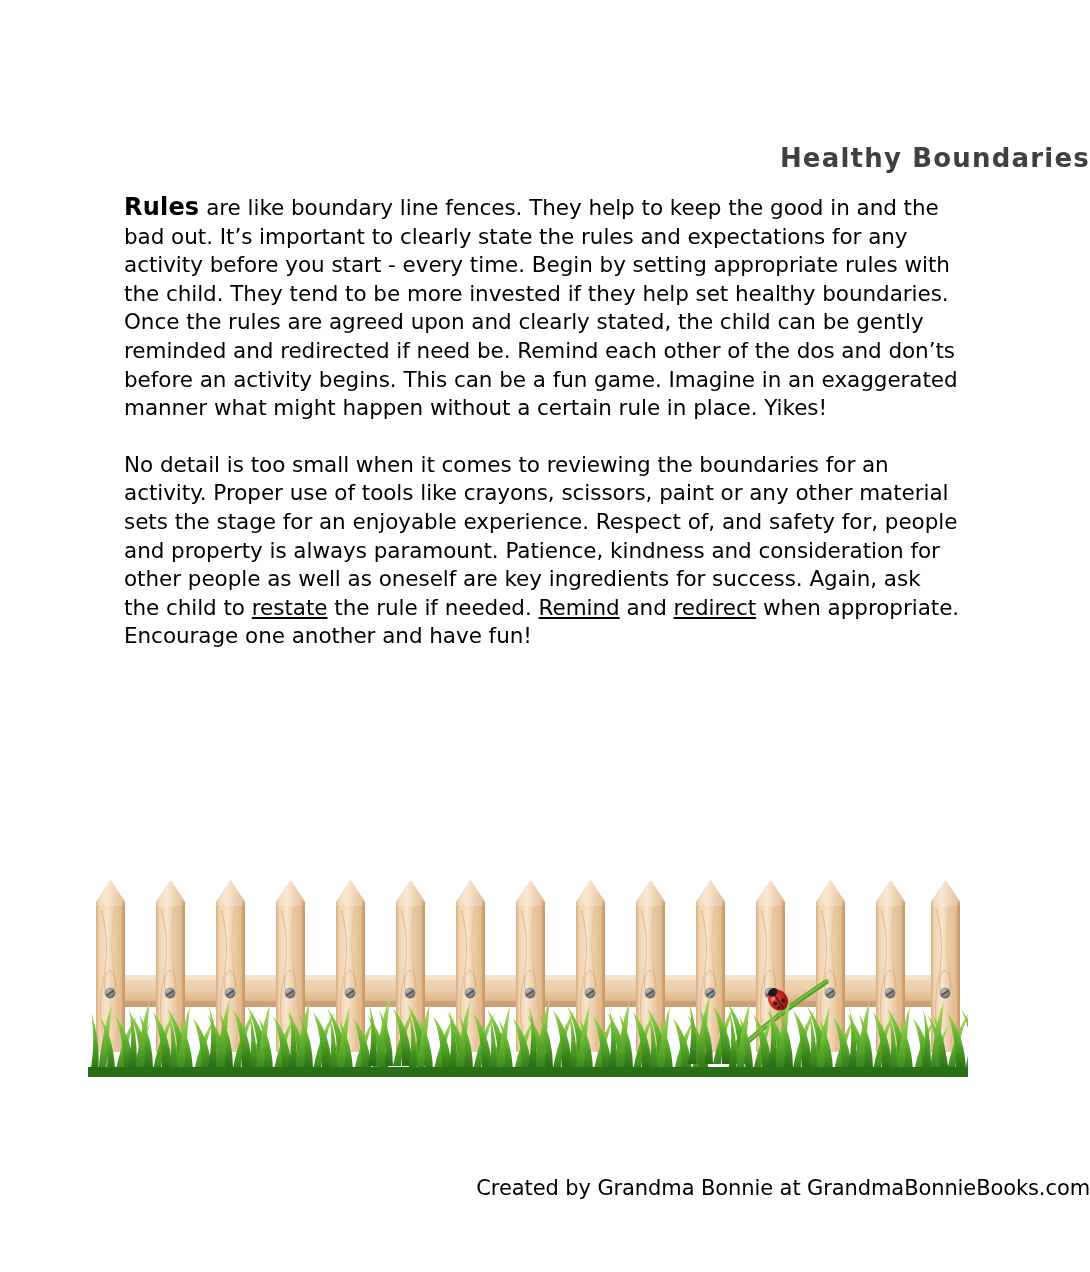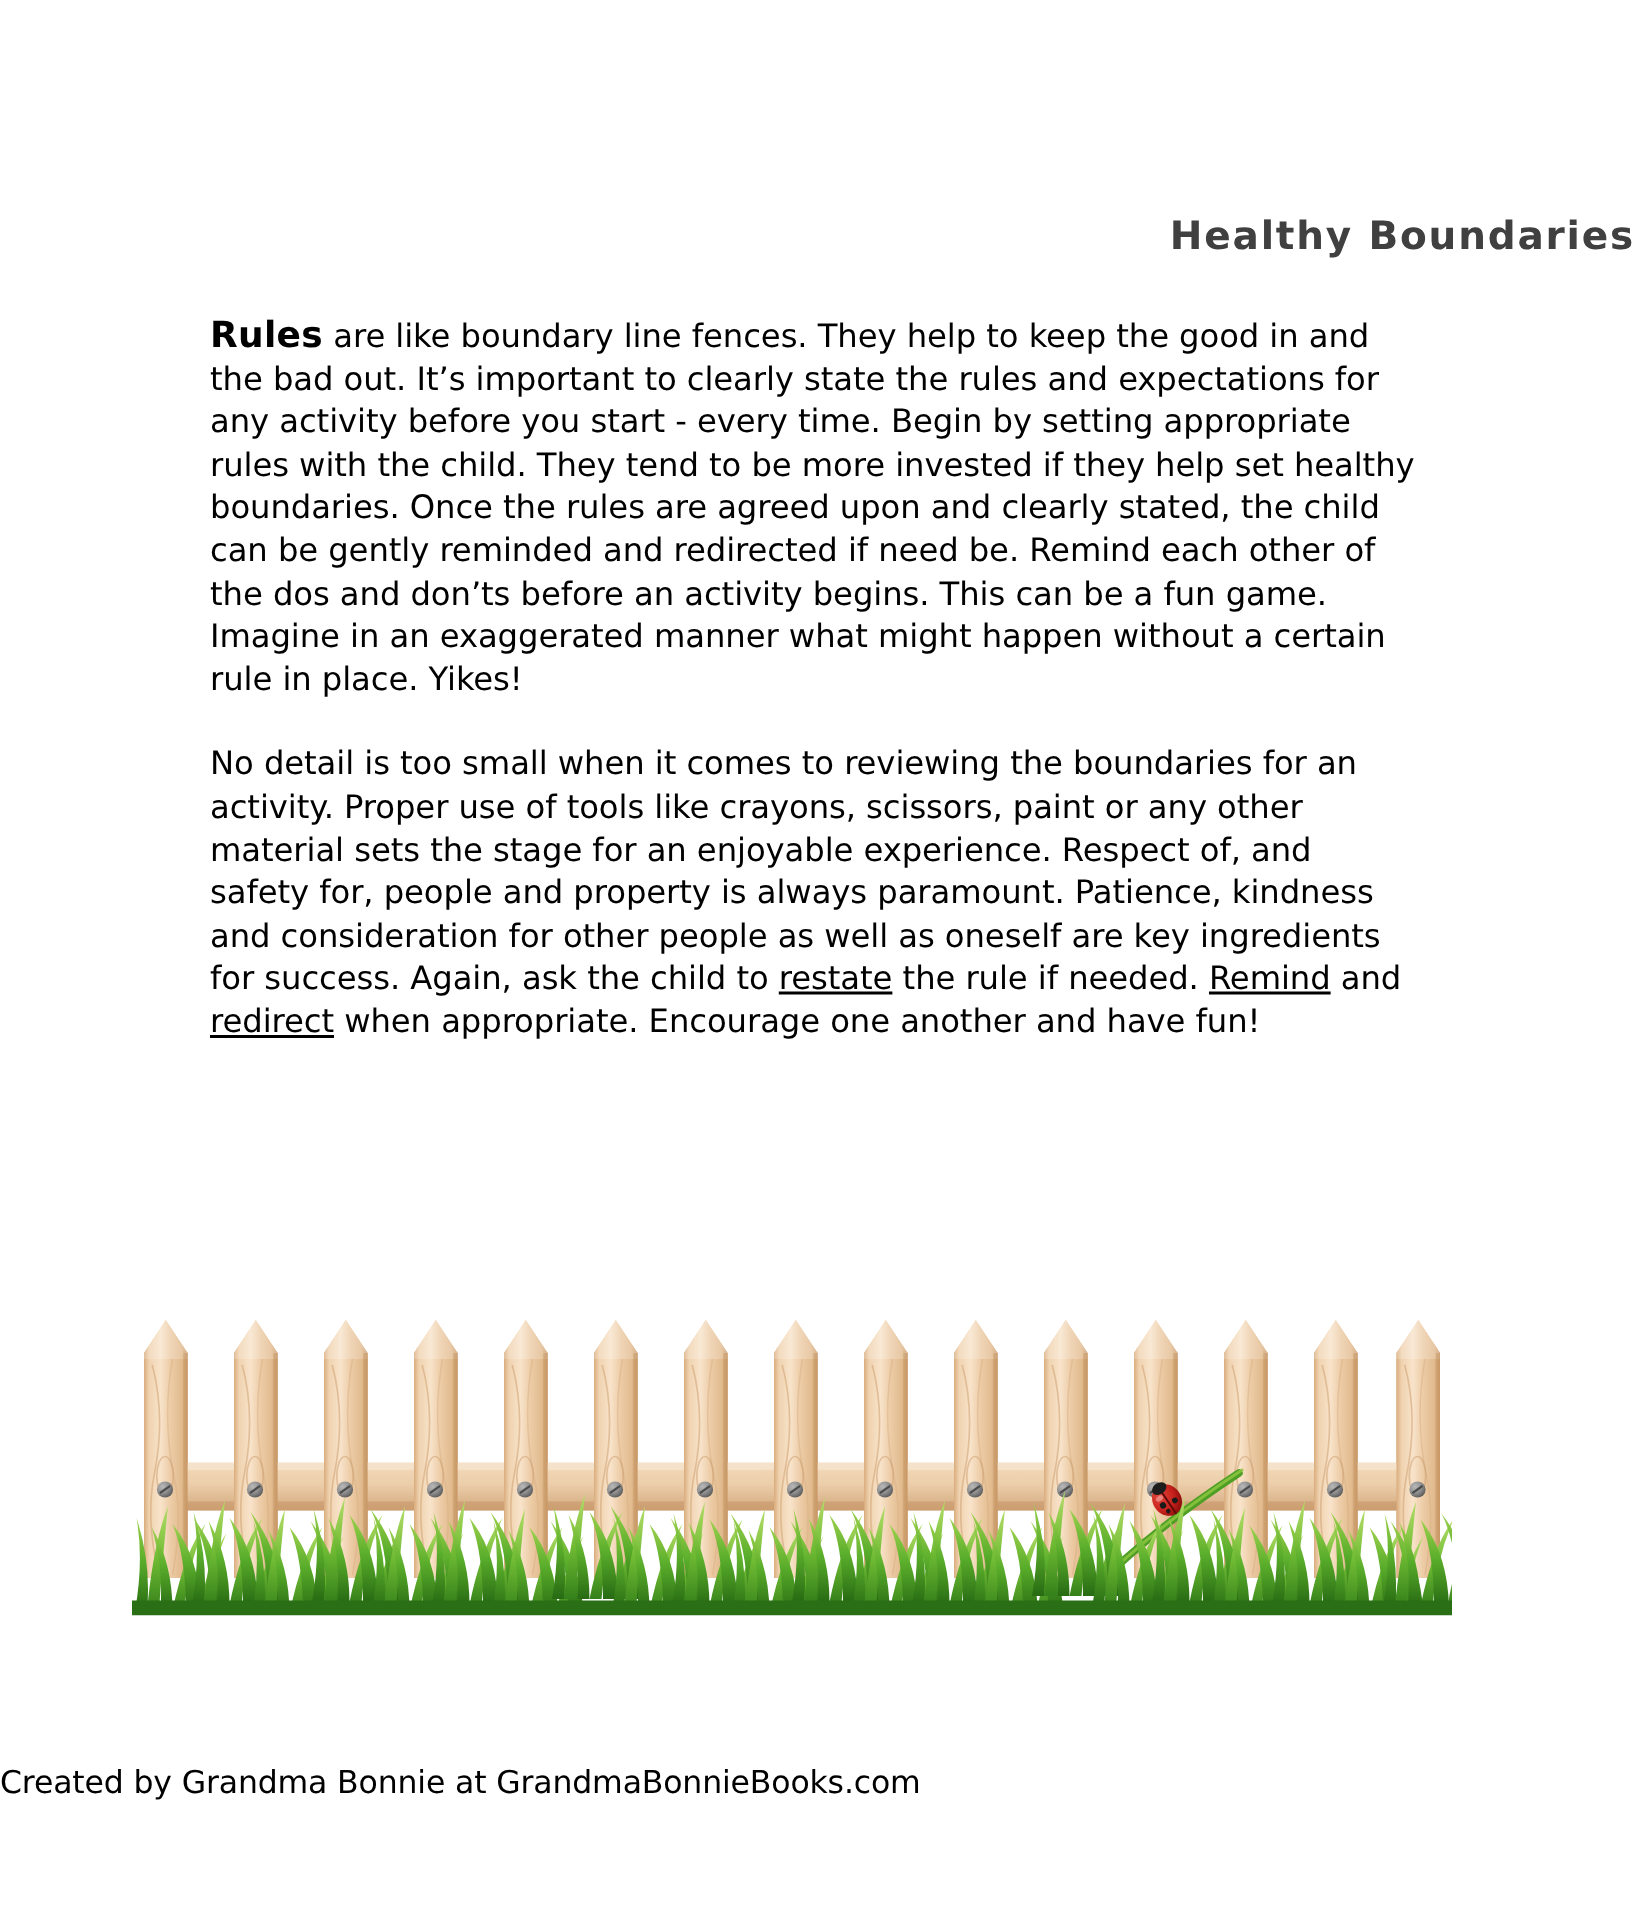--- a/index.html
+++ b/index.html
@@ -38,21 +38,21 @@
     left: 124px;
     top: 193px;
     width: 836px;
   }
   .para {
     font-size: 21.5px;
     line-height: 28.6px;
     letter-spacing: -0.05px;
     color: #000000;
     text-align: left;
-    margin: 16px;
+    margin: 0;
   }
   .para + .para {
     margin-top: 28px;
   }
   .lead-word {
     font-weight: bold;
     font-size: 24px;
     letter-spacing: 0.2px;
   }
   .u {
@@ -74,21 +74,21 @@
     width: 100%;
     height: 100%;
   }
 
   
   .footer-credit {
     position: absolute;
     left: 0;
     right: 0;
     top: 1176px;
-    text-align: left;
+    text-align: right;
     font-size: 21px;
     letter-spacing: -0.1px;
     color: #000000;
   }
 </style>
 </head>
 <body>
 
 <div class="page">
 

